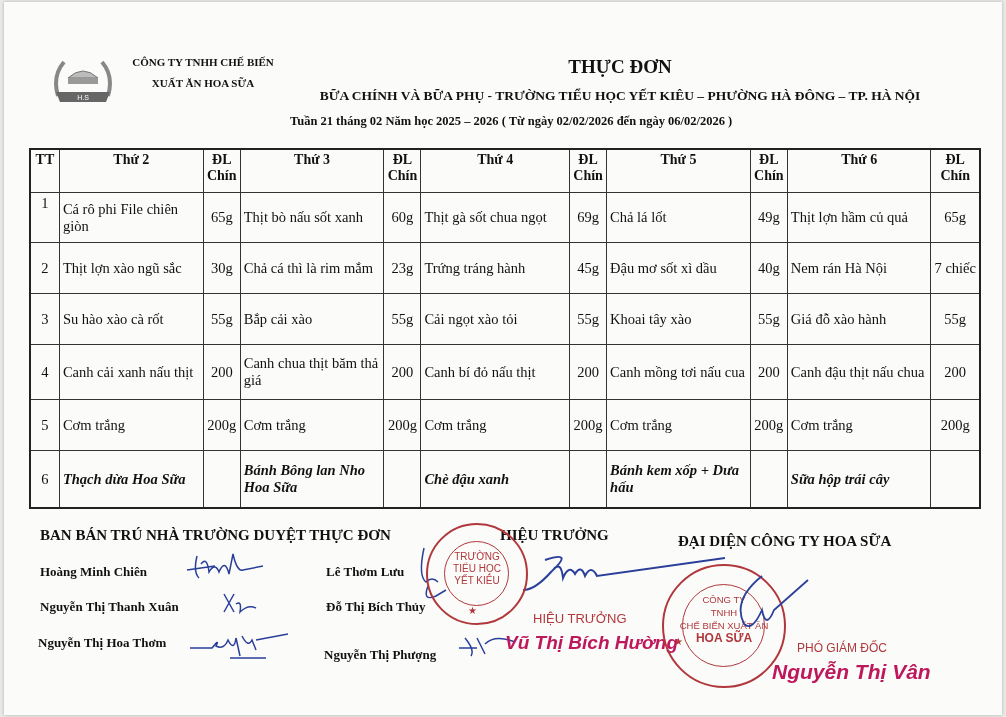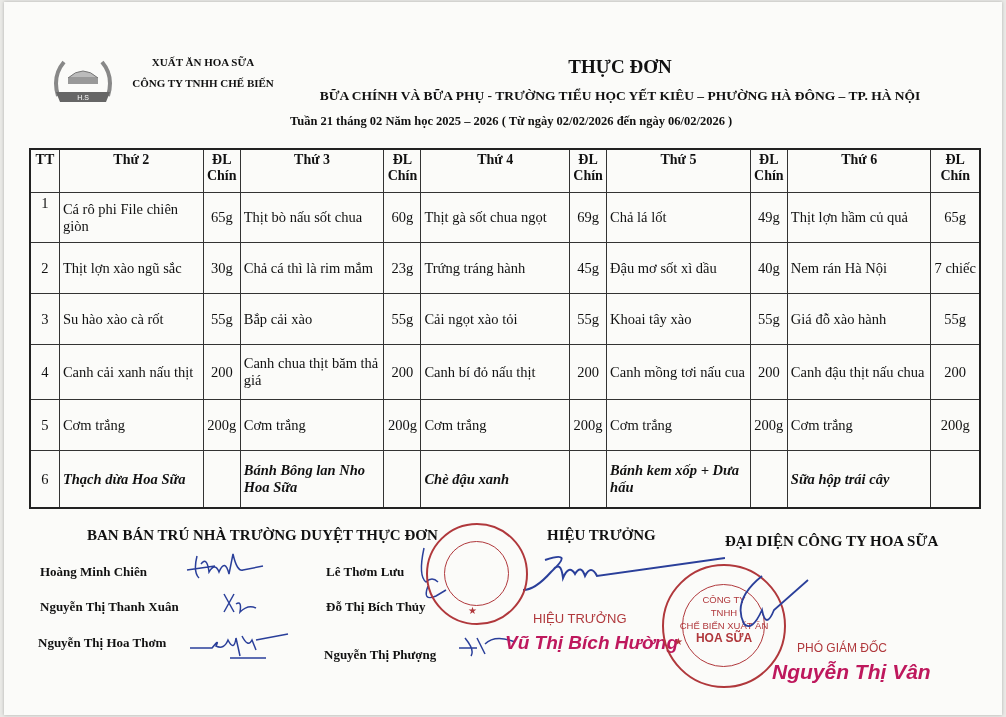--- a/index.html
+++ b/index.html
@@ -12,21 +12,21 @@
   .week { position:absolute; left:290px; top:114px; width:660px; font-weight:bold; font-size:12.5px; }
   table.menu { position:absolute; left:29px; top:148px; width:952px; border-collapse:collapse; border:2px solid #222; font-size:14.5px; }
   table.menu th, table.menu td { border:1px solid #333; padding:2px 3px; }
   table.menu th { font-weight:bold; font-size:14px; text-align:center; vertical-align:top; height:38px; }
   table.menu td { vertical-align:middle; }
   td.tt { text-align:center; width:22px; }
   td.dish { text-align:left; }
   td.qty { text-align:center; width:30px; white-space:nowrap; }
   tr.r1 td { height:45px; } tr.r2 td { height:46px; } tr.r3 td { height:46px; } tr.r4 td { height:50px; } tr.r5 td { height:46px; } tr.r6 td { height:52px; }
   td.italic { font-style:italic; font-weight:bold; }
-  .sig-title { position:absolute; font-weight:bold; font-size:15px;margin-left:47px; }
+  .sig-title { position:absolute; font-weight:bold; font-size:15px; }
   .sig-name { position:absolute; font-weight:bold; font-size:13px; }
   .scribble { position:absolute; }
   .stamp { position:absolute; border:2px solid #b0383c; border-radius:50%; color:#b0383c; font-family:"Liberation Sans", sans-serif; text-align:center; }
   .stamp .inner { position:absolute; border:1.5px solid #b0383c; border-radius:50%; }
   .red-text { position:absolute; color:#b0383c; font-family:"Liberation Sans", sans-serif; }
   .red-script { position:absolute; color:#be185d; font-family:Liberation Sans, sans-serif; font-style:italic; font-weight:bold; }
 </style>
 </head>
 <body>
 
@@ -35,22 +35,22 @@
 <svg class="logo" viewBox="0 0 66 50">
   <path d="M8 40 Q2 20 14 6" stroke="#888" stroke-width="4" fill="none"></path>
   <path d="M58 40 Q64 20 52 6" stroke="#888" stroke-width="4" fill="none"></path>
   <path d="M18 22 Q33 8 48 22 Z" fill="#bbb" stroke="#777"></path>
   <rect x="18" y="22" width="30" height="6" fill="#999"></rect>
   <path d="M6 36 L60 36 L56 46 L10 46 Z" fill="#666"></path>
   <text x="33" y="44" font-size="7" fill="#fff" text-anchor="middle" font-family="Liberation Sans, sans-serif">H.S</text>
 </svg>
 
 <div class="company">
+  <div>CÔNG TY TNHH CHẾ BIẾN</div>
   <div>XUẤT ĂN HOA SỮA</div>
-  <div>CÔNG TY TNHH CHẾ BIẾN</div>
 </div>
 
 <div class="title">THỰC ĐƠN</div>
 <div class="subtitle">BỮA CHÍNH VÀ BỮA PHỤ - TRƯỜNG TIỂU HỌC YẾT KIÊU – PHƯỜNG HÀ ĐÔNG – TP. HÀ NỘI</div>
 <div class="week">Tuần 21 tháng 02 Năm học 2025 – 2026  ( Từ ngày 02/02/2026 đến ngày 06/02/2026 )</div>
 
 <table class="menu">
   <thead>
     <tr>
       <th style="width:22px">TT</th>
@@ -64,21 +64,21 @@
       <th style="width:30px">ĐL<br>Chín</th>
       <th style="width:140px">Thứ 6</th>
       <th style="width:38px">ĐL<br>Chín</th>
     </tr>
   </thead>
   <tbody>
     <tr class="r1">
       <td class="tt" style="vertical-align:top">1</td>
       <td class="dish">Cá rô phi File chiên giòn</td>
       <td class="qty">65g</td>
-      <td class="dish">Thịt bò nấu sốt chua</td>
+      <td class="dish">Thịt bò nấu sốt xanh</td>
       <td class="qty">60g</td>
       <td class="dish">Thịt gà sốt chua ngọt</td>
       <td class="qty">69g</td>
       <td class="dish">Chả lá lốt</td>
       <td class="qty">49g</td>
       <td class="dish">Thịt lợn hầm củ quả</td>
       <td class="qty">65g</td>
     </tr>
     <tr class="r2">
       <td class="tt">2</td>
@@ -173,20 +173,25 @@
 </svg>
 <svg class="scribble" style="left:455px;top:630px;" width="70" height="30">
   <path d="M4 18 L22 18 M10 8 Q20 20 16 26 M22 8 L30 24 M30 14 Q40 4 60 12" stroke="#2a3f9a" stroke-width="1.5" fill="none"></path>
 </svg>
 <svg class="scribble" style="left:505px;top:550px;" width="220" height="50">
   <path d="M40 10 Q70 0 46 22 Q30 40 18 40 M48 20 Q56 10 58 28 Q64 14 70 24 Q76 14 80 26 Q86 14 92 26 L220 8" stroke="#2a3f9a" stroke-width="2" fill="none"></path>
 </svg>
 
 <div class="stamp" style="left:426px;top:523px;width:98px;height:98px;">
   <div class="inner" style="left:16px;top:16px;width:63px;height:63px;"></div>
+  <div style="position:absolute;left:0;top:26px;width:98px;font-size:10px;line-height:12px;">
+    <div>TRƯỜNG</div>
+    <div>TIỂU HỌC</div>
+    <div>YẾT KIÊU</div>
+  </div>
   <div style="position:absolute;left:40px;top:80px;font-size:10px;">★</div>
 </div>
 <div class="red-text" style="left:533px;top:611px;font-size:13px;">HIỆU TRƯỞNG</div>
 <div class="red-script" style="left:505px;top:632px;font-size:19px;">Vũ Thị Bích Hường</div>
 
 <div class="stamp" style="left:662px;top:564px;width:120px;height:120px;text-decoration:underline;">
   <div class="inner" style="left:18px;top:18px;width:81px;height:81px;"></div>
   <div style="position:absolute;left:0;top:27px;width:120px;font-size:9.5px;line-height:13px;">
     <div>CÔNG TY</div>
     <div>TNHH</div>

